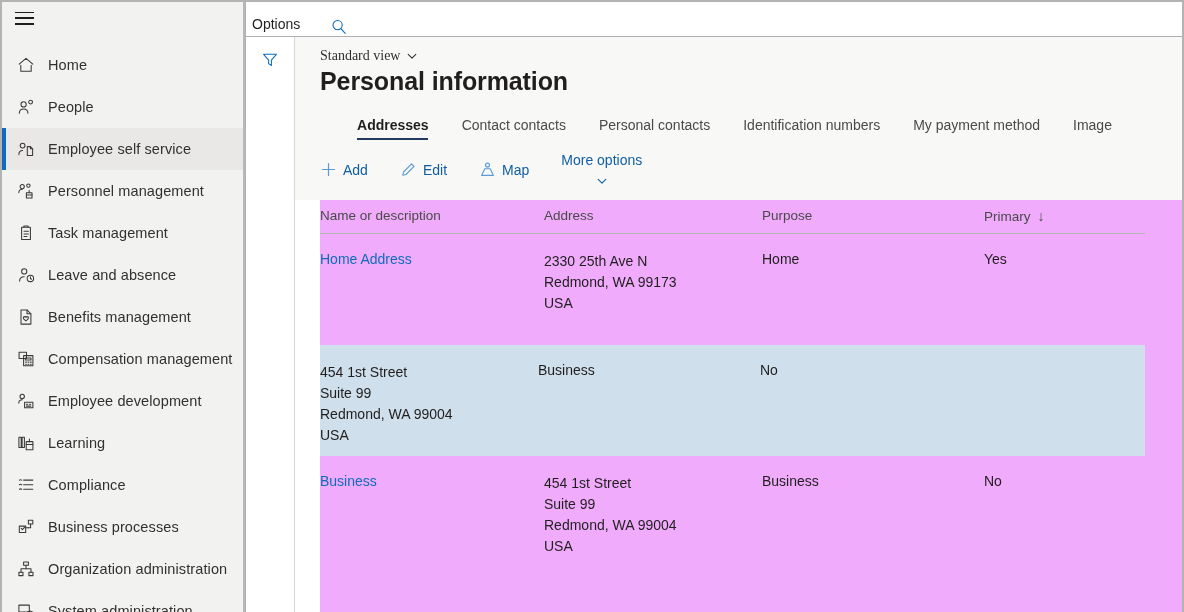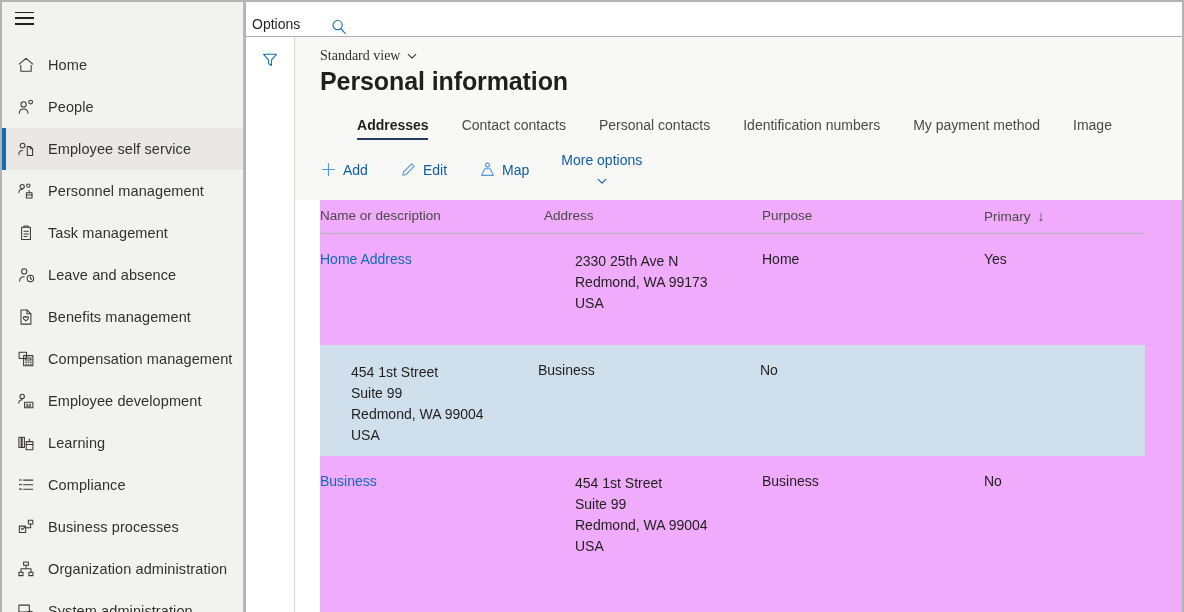--- a/index.html
+++ b/index.html
@@ -181,21 +181,21 @@
 
   .grid-row {
     display: flex;
     min-height: 111px;
     font-size: 14px; color: #201f1e;
     padding-top: 17px;
     cursor: pointer;
   }
   .grid-row.selected { background: #cfdfec; }
   .grid-row .link { color: #0f6cbd; cursor: pointer; }
-  .addr-line { line-height: 21px; margin-left: 31px; }
+  .addr-line { line-height: 21px; }
   .cellpad { padding-right: 8px; }
 </style>
 </head>
 <body>
 
 <div class="app">
 
   <nav class="sidebar">
     <div class="hamburger-wrap">
       <div class="hamburger">

